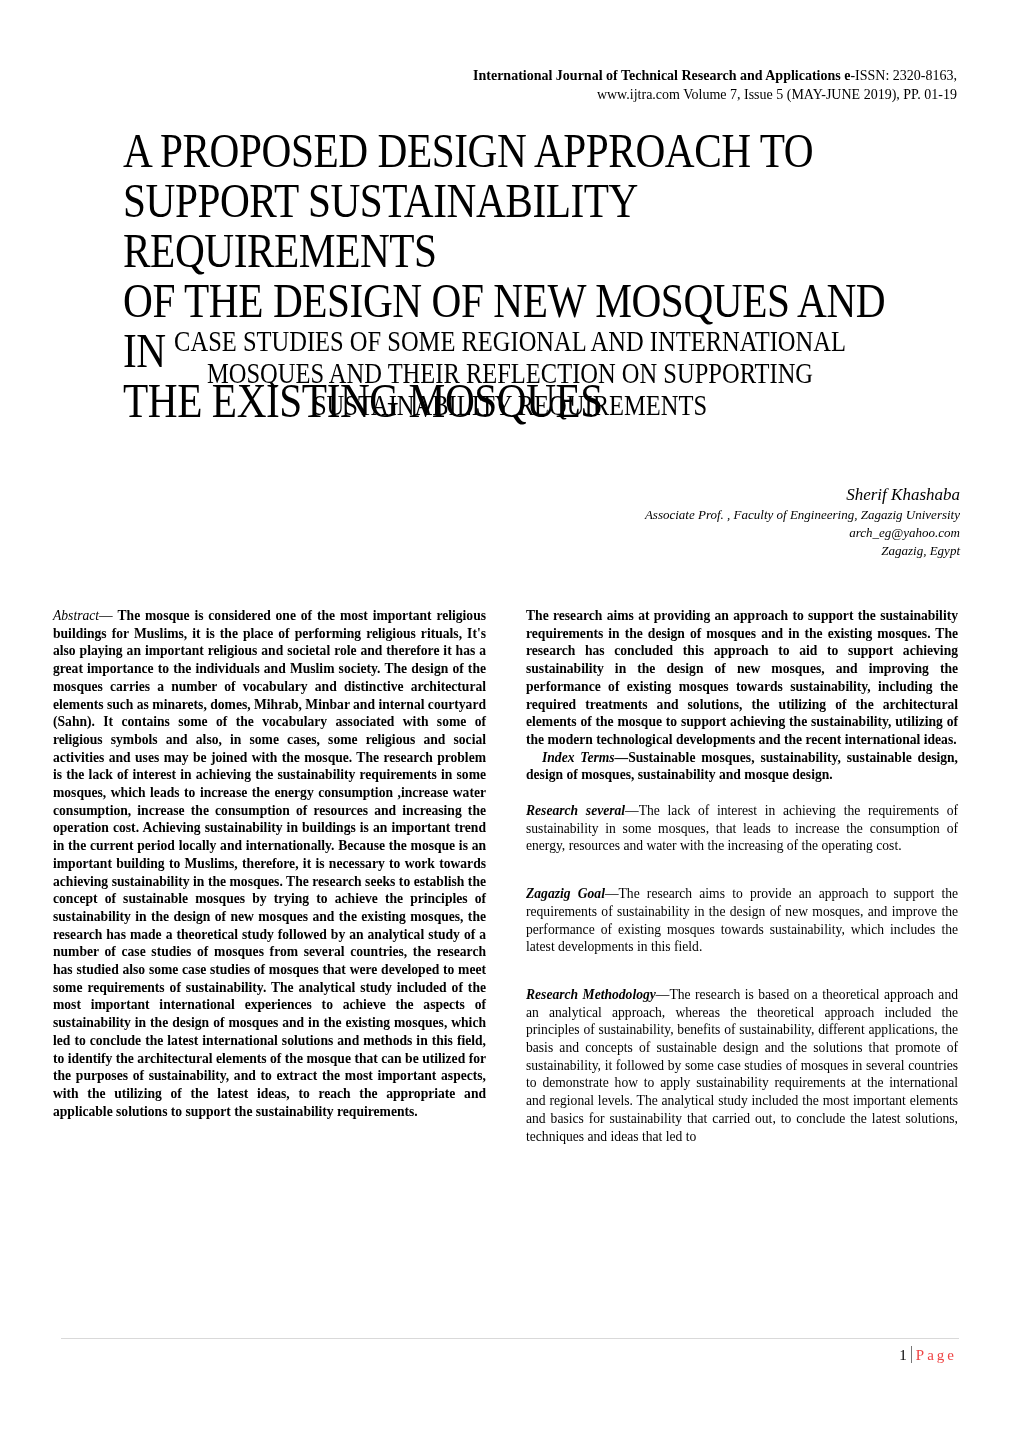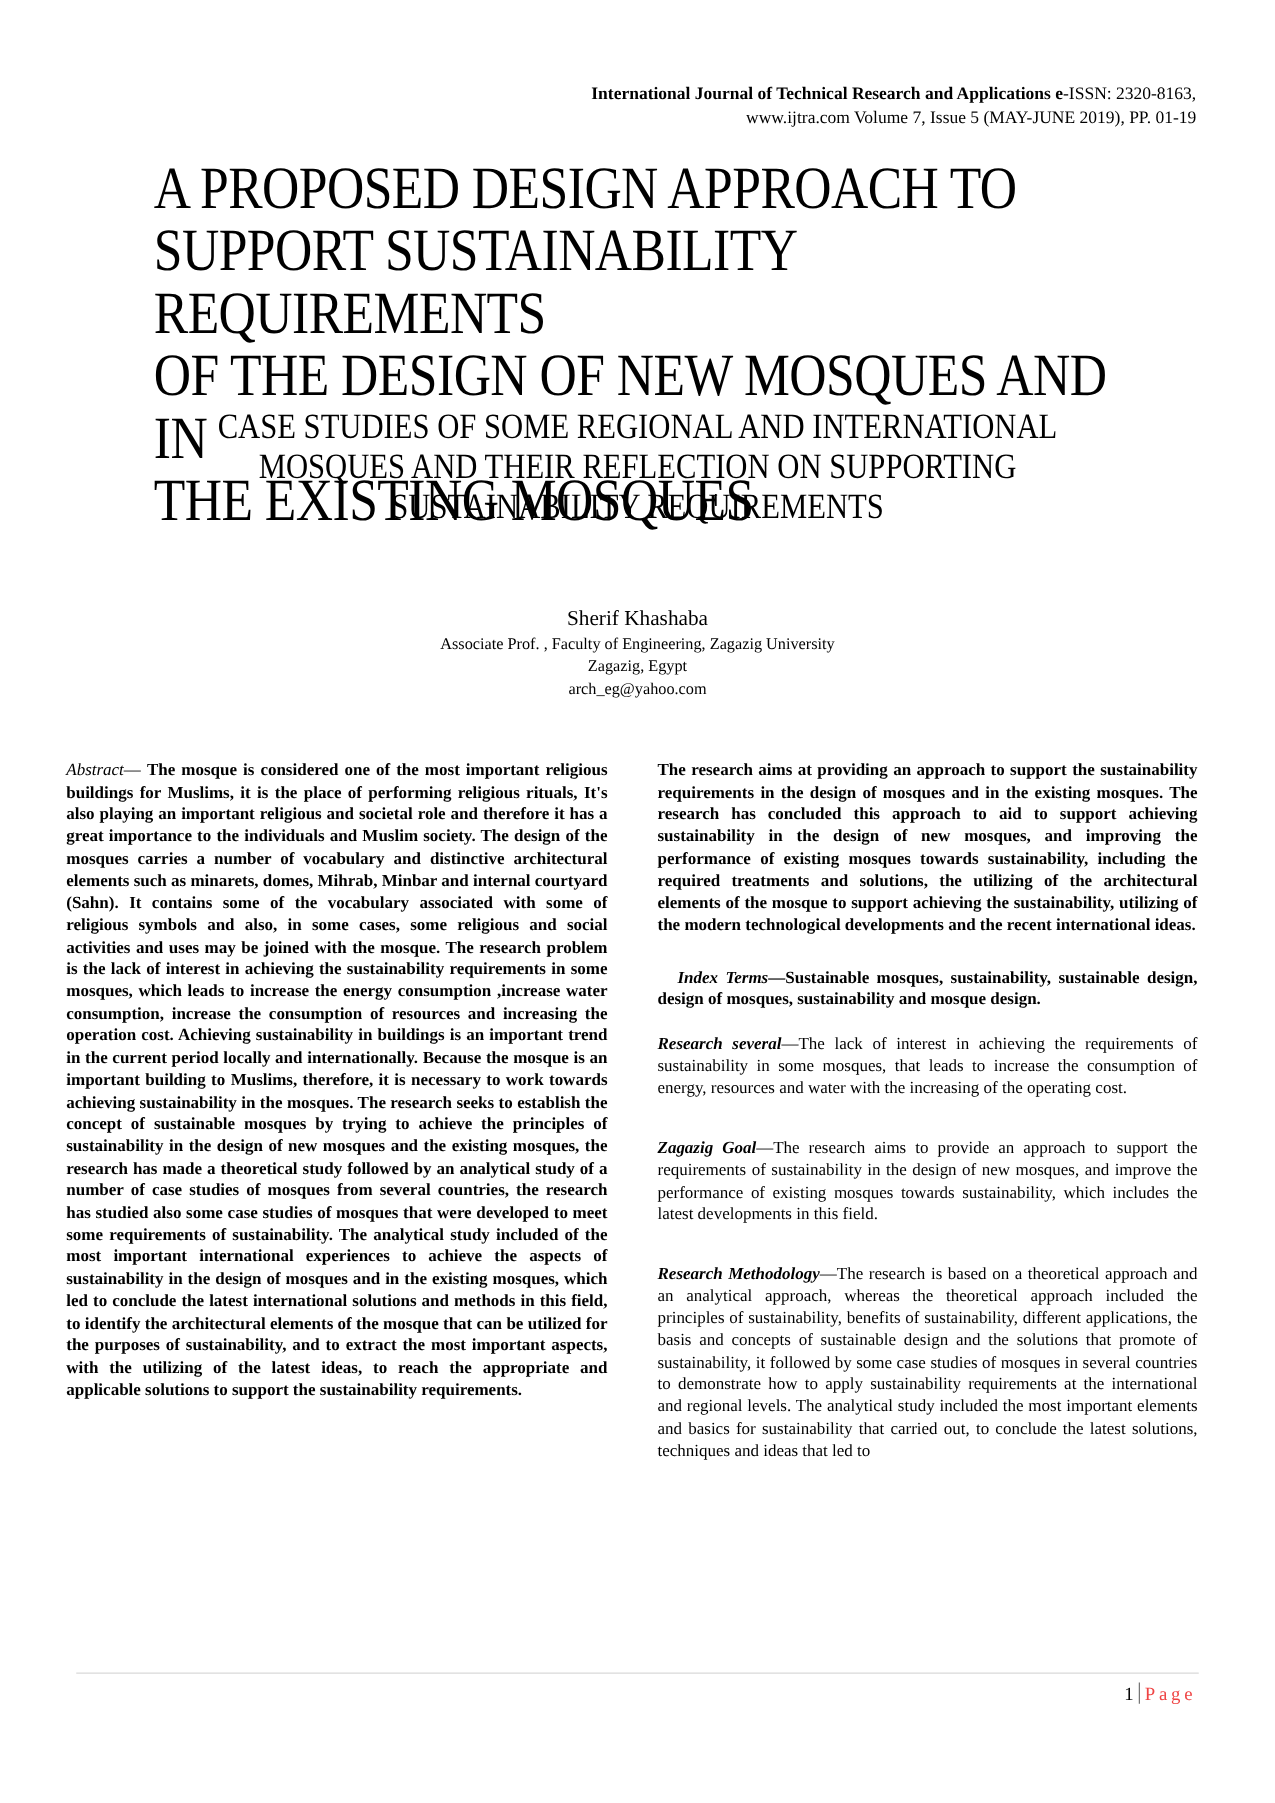--- a/index.html
+++ b/index.html
@@ -5,33 +5,33 @@
     html, body { margin: 0; padding: 0; background: #ffffff; }
     body { width: 1020px; height: 1442px; position: relative; overflow: hidden; color: #000; font-family: "Liberation Serif", "DejaVu Serif", serif; }
 
     .journal-header { position: absolute; right: 63px; top: 66px; text-align: right; font-size: 14px; line-height: 19px; }
     .journal-header .jname { font-weight: bold; }
 
     .title-block { position: absolute; left: 60px; width: 900px; top: 126px; text-align: left; }
     .main-title { font-size: 48px; line-height: 50px; letter-spacing: -0.5px; transform: scaleX(0.86); transform-origin: center top; white-space: pre-line; margin: 0; font-weight: normal; }
     .subtitle { position: absolute; left: 60px; width: 900px; top: 326px; text-align: center; font-size: 28.5px; line-height: 32px; transform: scaleX(0.86); transform-origin: center top; margin: 0; font-weight: normal; white-space: pre-line; }
 
-    .author-block { position: absolute; left: 60px; width: 900px; top: 484px; text-align: center; }
+    .author-block { position: absolute; left: 60px; width: 900px; top: 484px; text-align: right; font-style: italic; }
     .author-name { font-size: 17px; line-height: 22px; }
     .author-line { font-size: 13px; line-height: 18px; }
 
     .col { position: absolute; top: 607px; font-size: 13.6px; line-height: 17.7px; text-align: justify; }
     .col-left { left: 53px; width: 433px; }
     .col-right { left: 526px; width: 432px; }
     .bold { font-weight: bold; }
     .ital { font-style: italic; }
     .bi { font-weight: bold; font-style: italic; }
     .para { margin: 0; }
     .gap-s { margin-top: 18px; }
-    .gap-m { margin-top: 24px; }
+    .gap-m { }
     .gap-l { margin-top: 30px; }
     .indent { text-indent: 16px; }
 
     .footer-rule { position: absolute; left: 61px; top: 1338px; width: 898px; height: 1px; background: #d9d9d9; }
     .page-number { position: absolute; right: 63px; top: 1346px; font-size: 15px; line-height: 18px; }
     .page-number .num { color: #000; }
     .page-number .sep { display: inline-block; width: 1px; height: 17px; background: #777; vertical-align: -3px; margin: 0 4px; }
     .page-number .word { color: #ef4444; letter-spacing: 3px; }
   </style>
 </head>
@@ -50,22 +50,22 @@
 OF THE DESIGN OF NEW MOSQUES AND IN
 THE EXISTING MOSQUES</h1>
 </div>
 <h2 class="subtitle">CASE STUDIES OF SOME REGIONAL AND INTERNATIONAL
 MOSQUES AND THEIR REFLECTION ON SUPPORTING
 SUSTAINABILITY REQUIREMENTS</h2>
 
 <div class="author-block">
   <div class="author-name">Sherif Khashaba</div>
   <div class="author-line">Associate Prof. , Faculty of Engineering, Zagazig University</div>
+  <div class="author-line">arch_eg@yahoo.com</div>
   <div class="author-line">Zagazig, Egypt</div>
-  <div class="author-line">arch_eg@yahoo.com</div>
 </div>
 
 <div class="col col-left">
   <p class="para"><span class="ital">Abstract</span><span>— </span><span class="bold">The mosque is considered one of the most important religious buildings for Muslims, it is the place of performing religious rituals, It's also playing an important religious and societal role and therefore it has a great importance to the individuals and Muslim society. The design of the mosques carries a number of vocabulary and distinctive architectural elements such as minarets, domes, Mihrab, Minbar and internal courtyard (Sahn). It contains some of the vocabulary associated with some of religious symbols and also, in some cases, some religious and social activities and uses may be joined with the mosque. The research problem is the lack of interest in achieving the sustainability requirements in some mosques, which leads to increase the energy consumption ,increase water consumption, increase the consumption of resources and increasing the operation cost. Achieving sustainability in buildings is an important trend in the current period locally and internationally. Because the mosque is an important building to Muslims, therefore, it is necessary to work towards achieving sustainability in the mosques. The research seeks to establish the concept of sustainable mosques by trying to achieve the principles of sustainability in the design of new mosques and the existing mosques, the research has made a theoretical study followed by an analytical study of a number of case studies of mosques from several countries, the research has studied also some case studies of mosques that were developed to meet some requirements of sustainability. The analytical study included of the most important international experiences to achieve the aspects of sustainability in the design of mosques and in the existing mosques, which led to conclude the latest international solutions and methods in this field, to identify the architectural elements of the mosque that can be utilized for the purposes of sustainability, and to extract the most important aspects, with the utilizing of the latest ideas, to reach the appropriate and applicable solutions to support the sustainability requirements.</span></p>
 </div>
 
 <div class="col col-right">
   <p class="para bold">The research aims at providing an approach to support the sustainability requirements in the design of mosques and in the existing mosques. The research has concluded this approach to aid to support achieving sustainability in the design of new mosques, and improving the performance of existing mosques towards sustainability, including the required treatments and solutions, the utilizing of the architectural elements of the mosque to support achieving the sustainability, utilizing of the modern technological developments and the recent international ideas.</p>
 
   <p class="para gap-m indent bold"><span class="bi">Index Terms</span><span>—Sustainable mosques, sustainability, sustainable design, design of mosques, sustainability and mosque design.</span></p>

